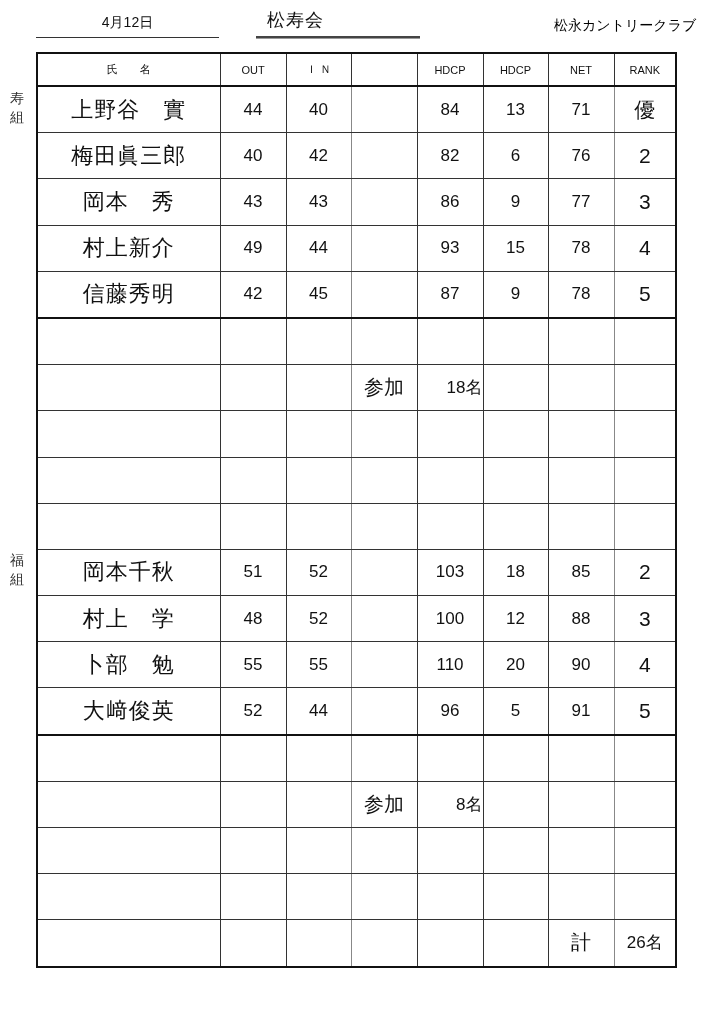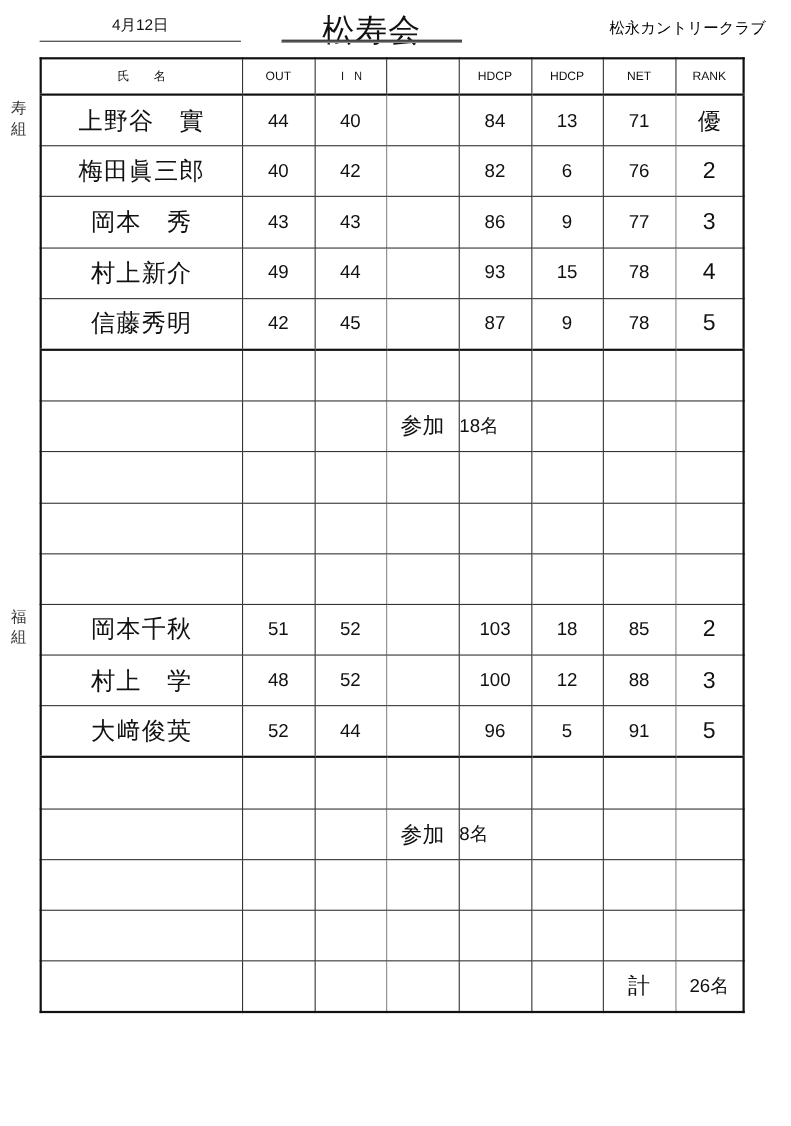--- a/index.html
+++ b/index.html
@@ -2,37 +2,37 @@
 <html><head>
 <meta charset="utf-8">
 <style>
   html, body { margin:0; padding:0; background:#ffffff; }
   body { width:719px; height:1024px; position:relative; overflow:hidden;
          font-family:"Liberation Sans","DejaVu Sans",sans-serif; color:#111; }
   .date { position:absolute; left:36px; top:14px; width:183px; text-align:center;
           font-size:14px; }
   .date-line { position:absolute; left:36px; top:37px; width:183px; height:0;
                border-top:1px solid #333; }
-  .title { position:absolute; left:256px; top:8px; width:164px; text-align:center;
-           font-size:29px; letter-spacing:1px; }
+  .title { position:absolute; left:267px; top:8px; width:164px; text-align:left;
+           font-size:18px; letter-spacing:1px; }
   .title-line { position:absolute; left:256px; top:36px; width:164px; height:2px;
                 background:#444; border-bottom:1px solid #999; }
   .club { position:absolute; left:506px; top:17px; font-size:14px; color:#000000;margin-left:48px; }
   .grp { position:absolute; left:8px; width:18px; font-size:14px; color:#333;
          line-height:19px; text-align:center; }
   table { position:absolute; left:36px; top:52px; border-collapse:collapse;
           table-layout:fixed; border:2px solid #111; }
   td, th { border:1px solid #333; padding:0; text-align:center; vertical-align:middle; }
   th { height:31px; font-size:11px; font-weight:normal; }
   td { height:45.2px; font-size:17px; }
   td.v { border-left:1px solid #888; border-right:1px solid #888; }
   td.name { font-size:22px; letter-spacing:1px; }
   td.rank { font-size:21px; }
   td.lbl { font-size:20px;font-family:Liberation Serif, serif; }
-  td.cnt { font-size:17px; text-align:left; }
+  td.cnt { font-size:17px; text-align:right; }
   tr.sep td { border-top:2px solid #111;margin-top:12px; }
 </style>
 </head>
 <body>
 
 <div class="date">4月12日</div>
 <div class="date-line"></div>
 <div class="title">松寿会</div>
 <div class="title-line"></div>
 <div class="club">松永カントリークラブ</div>
@@ -186,20 +186,30 @@
       <td class="name">村上　学</td>
       <td>48</td>
       <td class="v">52</td>
       <td></td>
       <td>100</td>
       <td>12</td>
       <td class="v">88</td>
       <td class="rank">3</td>
     </tr>
     <tr>
+      <td class="name">卜部　勉</td>
+      <td>55</td>
+      <td class="v">55</td>
+      <td></td>
+      <td>110</td>
+      <td>20</td>
+      <td class="v">90</td>
+      <td class="rank">4</td>
+    </tr>
+    <tr>
       <td class="name">大﨑俊英</td>
       <td>52</td>
       <td class="v">44</td>
       <td></td>
       <td>96</td>
       <td>5</td>
       <td class="v">91</td>
       <td class="rank">5</td>
     </tr>
     <tr class="sep">

